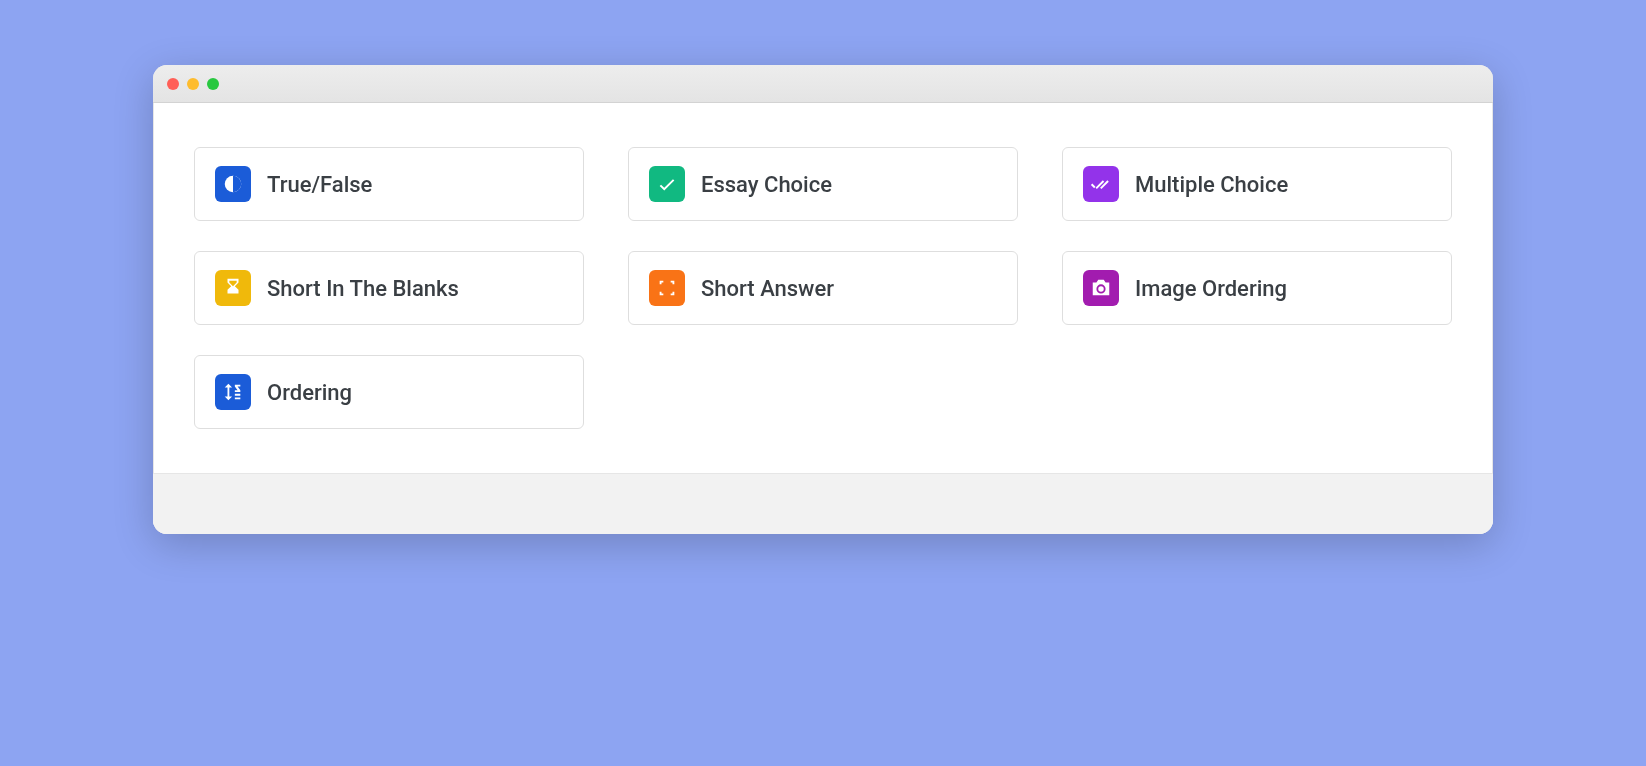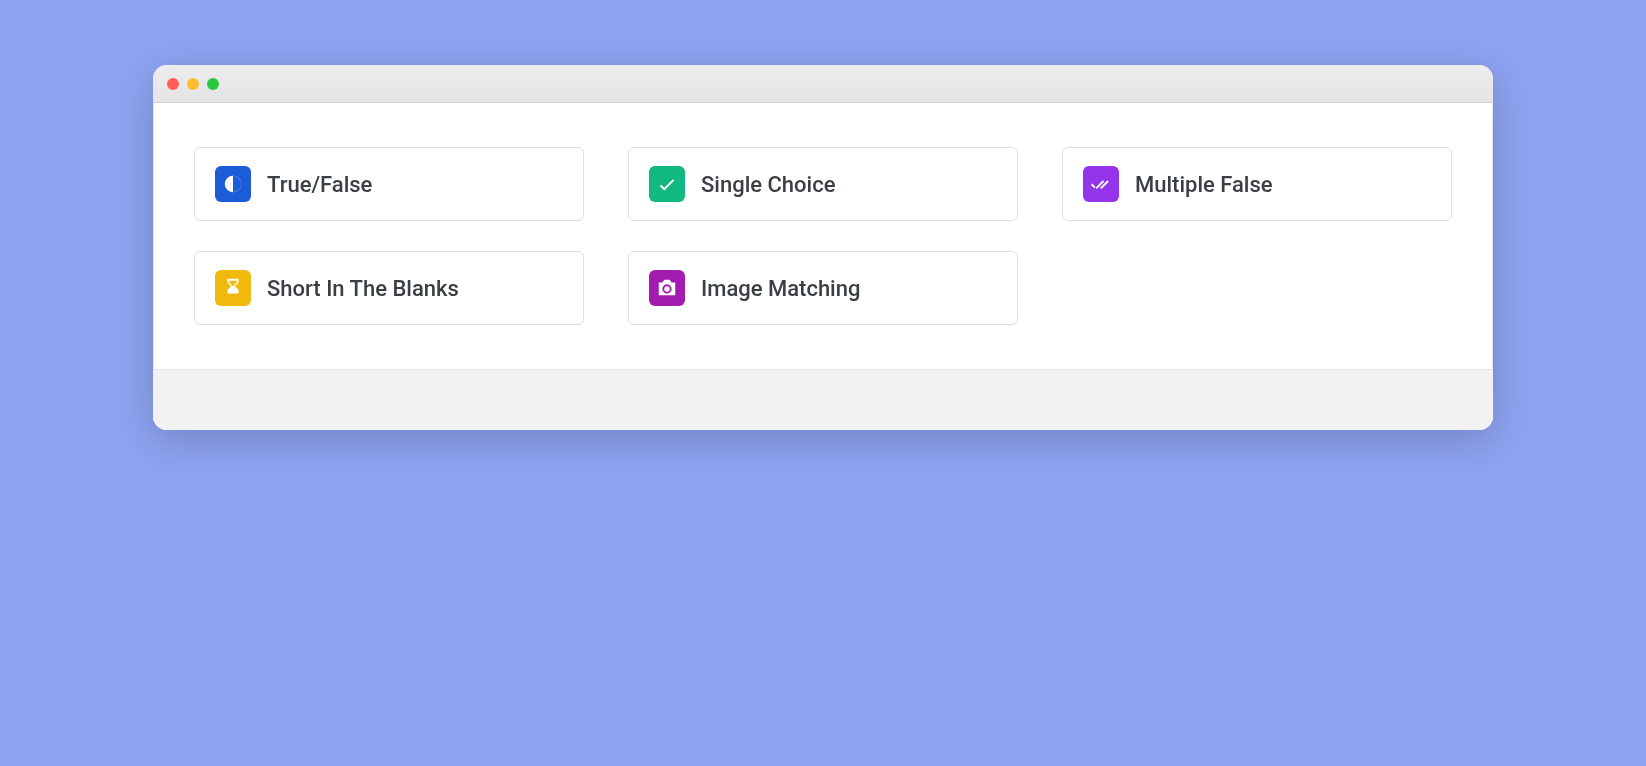--- a/index.html
+++ b/index.html
@@ -94,43 +94,60 @@
               </svg>
             </div>
             <span class="option-label">True/False</span>
           </div>
           <div class="option">
             <div class="icon-box" style="background: rgb(17, 185, 129); color: rgb(17, 185, 129);">
               <svg viewBox="0 0 24 24">
                 <path d="M9 16.2l-3.5-3.5L4 14.2 9 19.2 20 8.2l-1.5-1.5z"></path>
               </svg>
             </div>
-            <span class="option-label">Single Choice</span>
+            <span class="option-label">Essay Choice</span>
           </div>
           <div class="option">
             <div class="icon-box" style="background: rgb(147, 51, 234); color: rgb(147, 51, 234);">
               <svg viewBox="0 0 24 24">
                 <path d="M1 13l1.5-1.5L6 15l-1.5 1.5L1 13zm5 3l8-8L15.5 9.5 7.5 17.5 6 16zm5 0l8-8L20.5 9.5 12.5 17.5 11 16z"></path>
               </svg>
             </div>
-            <span class="option-label">Multiple False</span>
+            <span class="option-label">Multiple Choice</span>
           </div>
           <div class="option">
             <div class="icon-box" style="background: rgb(240, 185, 11); color: rgb(240, 185, 11);">
               <svg viewBox="0 0 24 24">
                 <path d="M6 2h12v4l-4 4 4 4v4H6v-4l4-4-4-4V2zm2 2v2l4 4 4-4V4H8z"></path>
               </svg>
             </div>
             <span class="option-label">Short In The Blanks</span>
           </div>
           <div class="option">
+            <div class="icon-box" style="background: rgb(249, 115, 22); color: rgb(249, 115, 22);">
+              <svg viewBox="0 0 24 24">
+                <path d="M4 4h4v2H6v2H4V4zm12 0h4v4h-2V6h-2V4zM4 16h2v2h2v2H4v-4zm14 0h2v4h-4v-2h2v-2z"></path>
+                <rect x="9" y="9" width="6" height="6" fill="none"></rect>
+              </svg>
+            </div>
+            <span class="option-label">Short Answer</span>
+          </div>
+          <div class="option">
             <div class="icon-box" style="background: rgb(162, 28, 175); color: rgb(162, 28, 175);">
               <svg viewBox="0 0 24 24">
                 <path d="M9 3l-2 3H3v14h18V6h-4l-2-3H9zm3 5a5 5 0 1 1 0 10 5 5 0 0 1 0-10zm0 2a3 3 0 1 0 0 6 3 3 0 0 0 0-6z"></path>
               </svg>
             </div>
-            <span class="option-label">Image Matching</span>
+            <span class="option-label">Image Ordering</span>
+          </div>
+          <div class="option">
+            <div class="icon-box" style="background: rgb(27, 92, 216); color: rgb(27, 92, 216);">
+              <svg viewBox="0 0 24 24">
+                <path d="M7 3l4 4H8v10h3l-4 4-4-4h3V7H3l4-4zm7 1h6v2h-3l3 4v2h-6v-2h3l-3-4V4zm0 10h6v2h-6v-2zm0 4h6v2h-6v-2z"></path>
+              </svg>
+            </div>
+            <span class="option-label">Ordering</span>
           </div>
         </div>
     </div>
     <div class="footer-strip"></div>
   </div>
 </div>
 
 </body></html>

